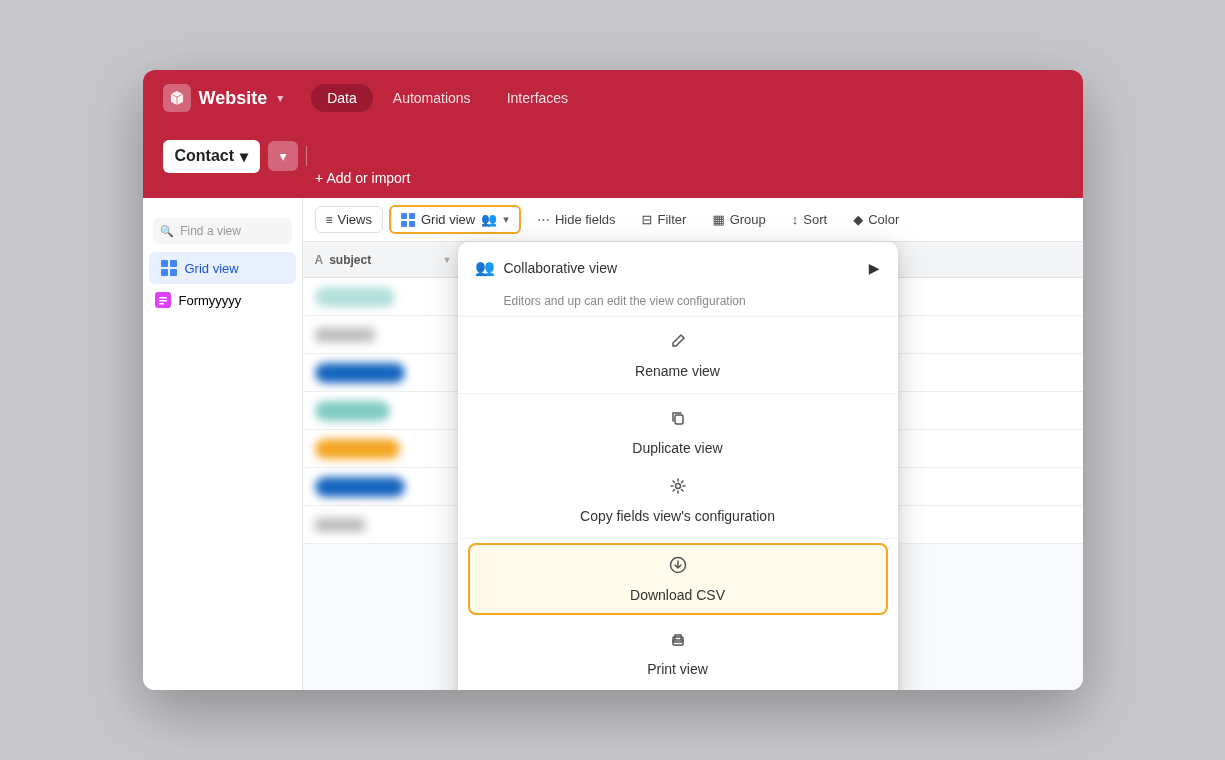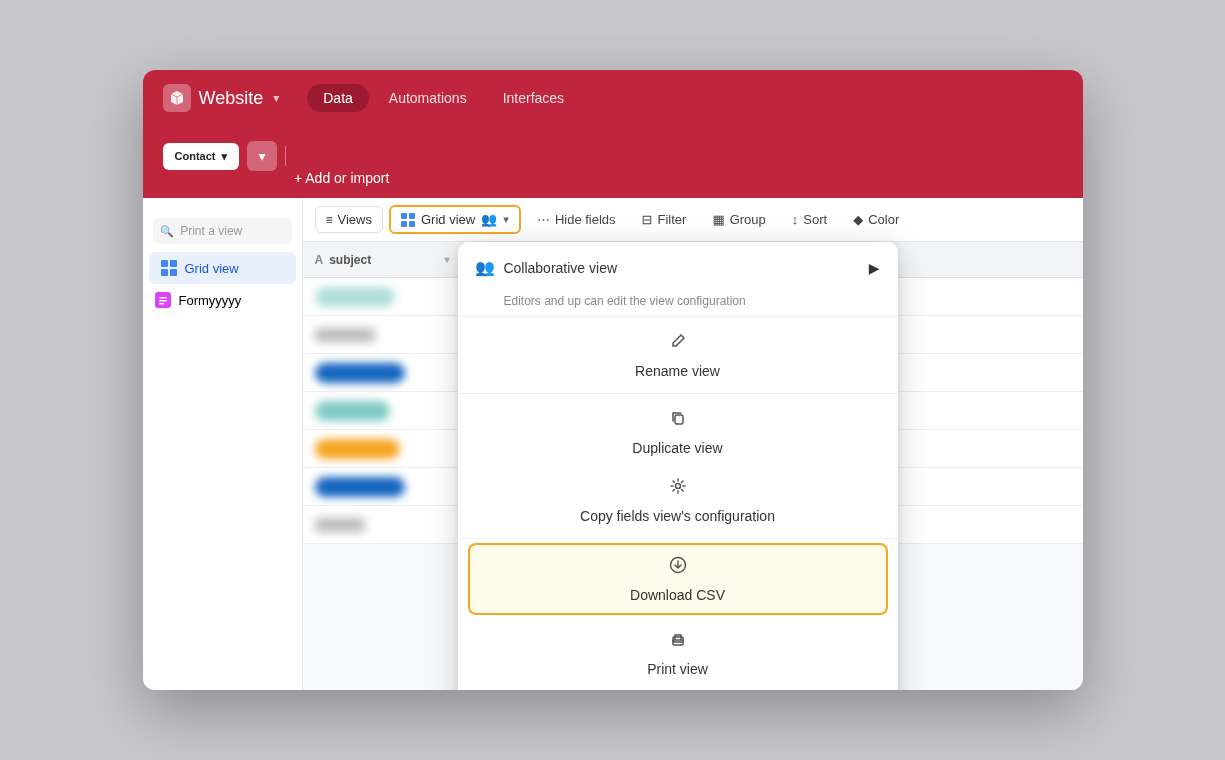--- a/index.html
+++ b/index.html
@@ -45,21 +45,21 @@
       background: rgba(255,255,255,0.3);
       border-radius: 6px;
       display: flex;
       align-items: center;
       justify-content: center;
       font-size: 16px;
     }
     .nav-logo-text {
       color: #fff;
       font-size: 18px;
-      font-weight: 400;
+      font-weight: 700;
     }
     .nav-caret {
       color: rgba(255,255,255,0.7);
       font-size: 12px;
       margin-left: 2px;
     }
     .nav-tabs {
       display: flex;
       align-items: center;
       gap: 4px;
@@ -84,21 +84,21 @@
       align-items: center;
       padding: 0 20px 12px 20px;
       gap: 8px;
       flex-shrink: 0;
     }
     .contact-btn {
       background: #fff;
       border: none;
       border-radius: 6px;
       padding: 7px 12px;
-      font-size: 11px;
+      font-size: 16px;
       font-weight: 600;
       color: #222;
       display: flex;
       align-items: center;
       gap: 6px;
       cursor: pointer;
     }
     .dropdown-caret-btn {
       background: rgba(255,255,255,0.3);
       border: none;
@@ -403,21 +403,21 @@
       <span>+ Add or import</span>
     </button>
   </div>
 
   <div class="main-content">
 
     <div class="sidebar">
       <div class="sidebar-top">
         <div class="find-view-input">
           <span style="font-size:11px;">🔍</span>
-          <span>Print a view</span>
+          <span>Find a view</span>
         </div>
       </div>
       <div class="sidebar-view-item active">
         <div class="grid-icon">
           <div class="grid-icon-cell"></div>
           <div class="grid-icon-cell"></div>
           <div class="grid-icon-cell"></div>
           <div class="grid-icon-cell"></div>
         </div>
         <span>Grid view</span>

